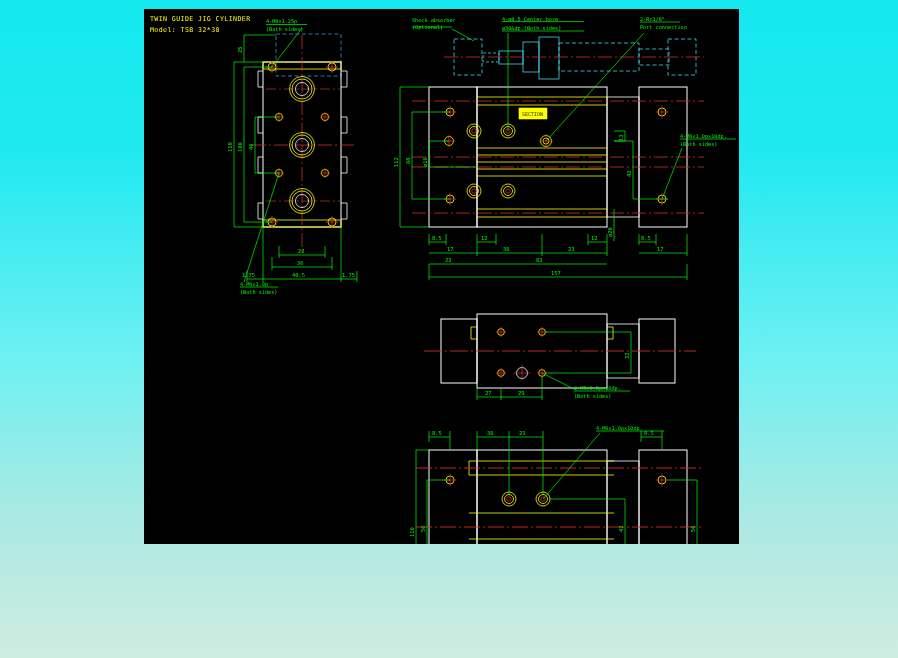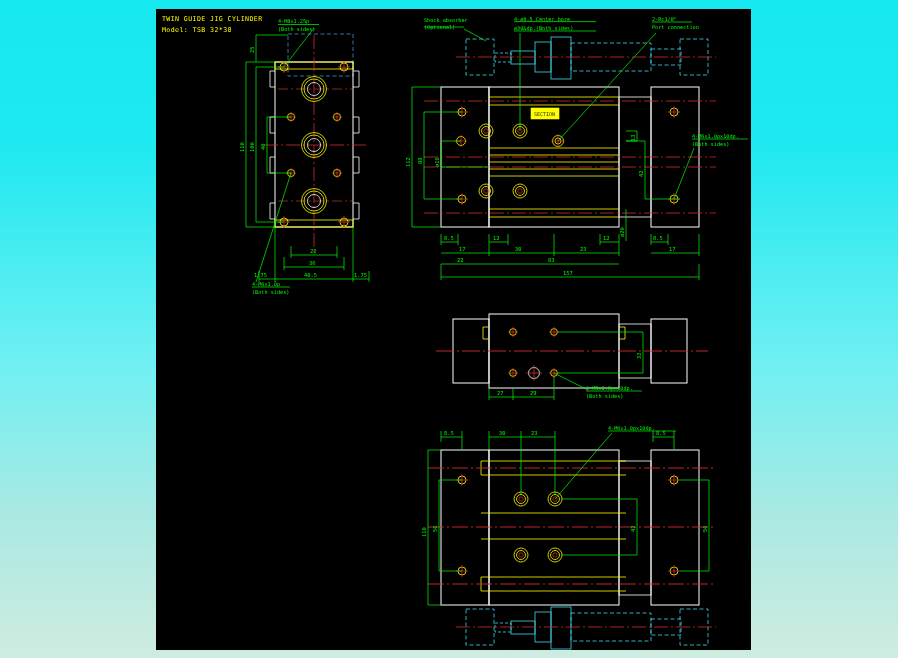--- a/index.html
+++ b/index.html
@@ -5,21 +5,21 @@
   html,body{margin:0;padding:0;}
   body{
     width:898px;height:658px;overflow:hidden;
     font-family:"DejaVu Sans Mono","Liberation Mono",monospace;
     background:linear-gradient(180deg,#16e8ef 0%,#1ee9f0 22%,#6ff0f3 55%,#a9e9e3 78%,#cfece0 100%);
   }
   #root{position:relative;width:898px;height:658px;}
 
   
   #cad{
-    position:absolute;left:156px;top:9px;width:595px;height:641px;
+    position:absolute;left:144px;top:9px;width:595px;height:535px;
     background:#000;overflow:hidden;
   }
   #cad svg{display:block;}
 
   
   .t{font-family:"DejaVu Sans Mono","Liberation Mono",monospace;}
   .dim{fill:#00ff00;font-size:5.4px;}
   .dimv{fill:#00ff00;font-size:5.4px;}
   .note{fill:#00ff00;font-size:5.2px;}
   .ttl{fill:#ffff00;font-size:6.6px;letter-spacing:.4px;}

